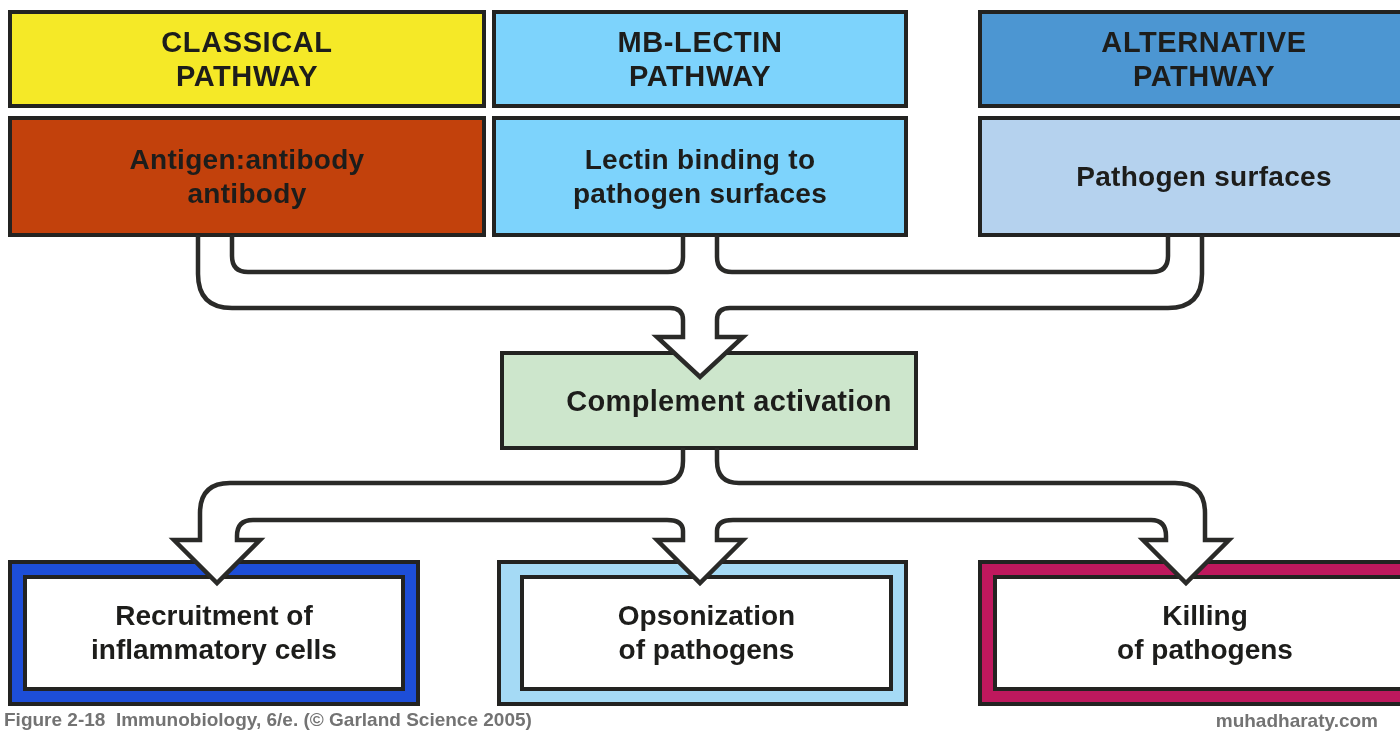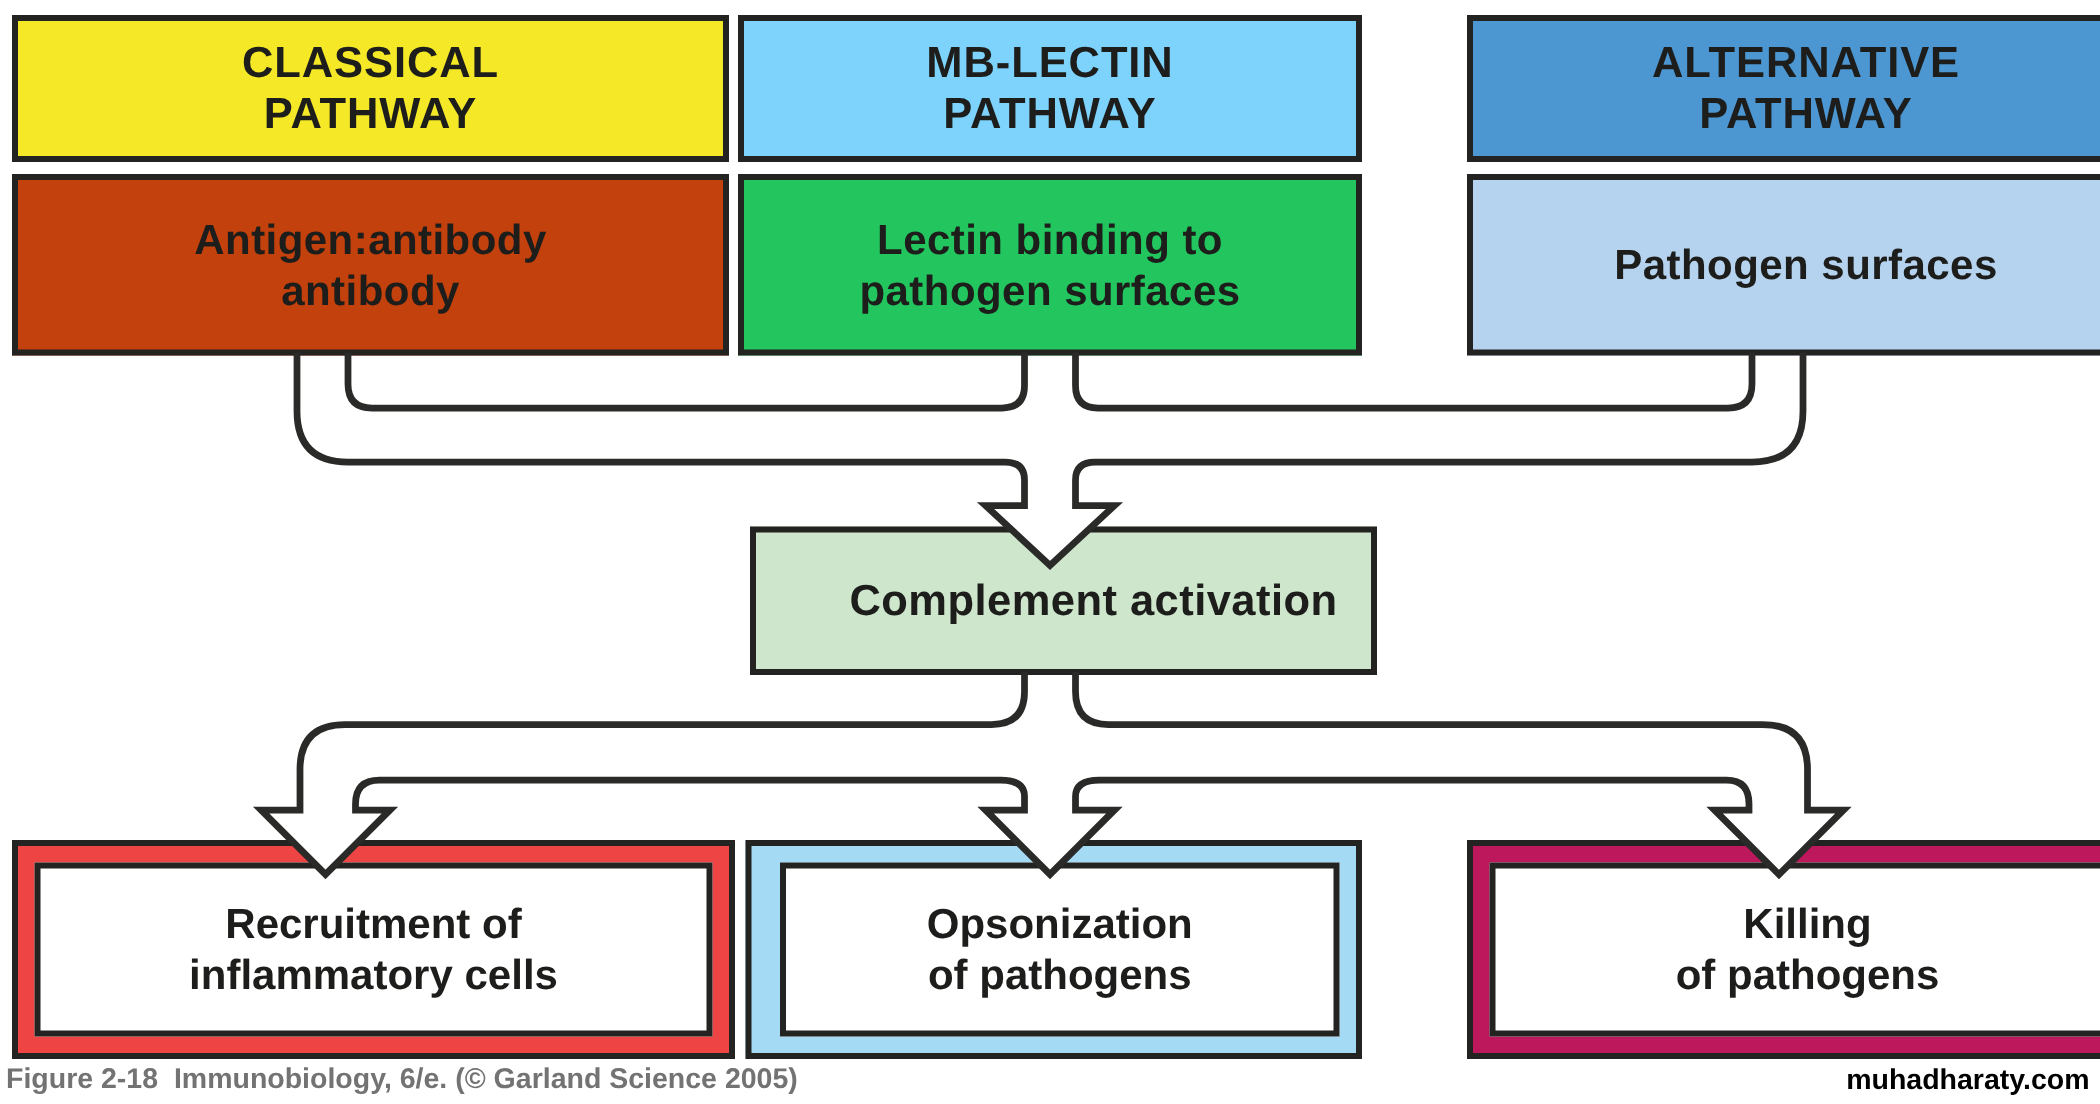--- a/index.html
+++ b/index.html
@@ -31,22 +31,22 @@
   .outcome .inner{box-sizing:border-box;width:100%;height:100%;
            border:4px solid #232321;background:#ffffff;
            display:flex;flex-direction:column;align-items:center;justify-content:center;
            text-align:center;}
   .outcome .ln{font-weight:bold;color:#1d1d1b;font-size:28px;line-height:34px;}
 
   svg.pipes{position:absolute;left:0;top:0;z-index:5;pointer-events:none;}
 
   .caption{position:absolute;left:4px;top:709px;font-size:19px;font-weight:bold;
            color:#737373;white-space:pre;z-index:2;}
-  .watermark{position:absolute;right:7px;top:710px;font-size:19px;font-weight:bold;
-           color:#000000;z-index:2;}
+  .watermark{position:absolute;right:22px;top:710px;font-size:19px;font-weight:bold;
+           color:#737373;z-index:2;}
 </style>
 </head>
 <body>
 
 <div class="stage">
 
   <div class="box hdr r1 c1" style="background:#f5e927;">
     <div class="ln">CLASSICAL</div>
     <div class="ln">PATHWAY</div>
   </div>
@@ -56,33 +56,33 @@
   </div>
   <div class="box hdr r1 c3" style="background:#4c96d2;">
     <div class="ln">ALTERNATIVE</div>
     <div class="ln">PATHWAY</div>
   </div>
 
   <div class="box trig r2 c1" style="background:#c2410c;">
     <div class="ln">Antigen:antibody</div>
     <div class="ln">antibody</div>
   </div>
-  <div class="box trig r2 c2" style="background:#22c55e;">
+  <div class="box trig r2 c2" style="background:#7dd3fc;">
     <div class="ln">Lectin binding to</div>
     <div class="ln">pathogen surfaces</div>
   </div>
   <div class="box trig r2 c3" style="background:#b5d2ee;">
     <div class="ln">Pathogen surfaces</div>
   </div>
 
   <div class="box hub" style="background:#cde6cc;">
     <div class="ln">Complement activation</div>
   </div>
 
-  <div class="outcome" style="left:8px;width:482px;background:#ef4444;">
+  <div class="outcome" style="left:8px;width:412px;background:#1d4ed8;">
     <div class="inner">
       <div class="ln">Recruitment of</div>
       <div class="ln">inflammatory cells</div>
     </div>
   </div>
   <div class="outcome" style="left:497px;width:411px;background:#a5daf5;padding-left:19px;">
     <div class="inner">
       <div class="ln">Opsonization</div>
       <div class="ln">of pathogens</div>
     </div>

